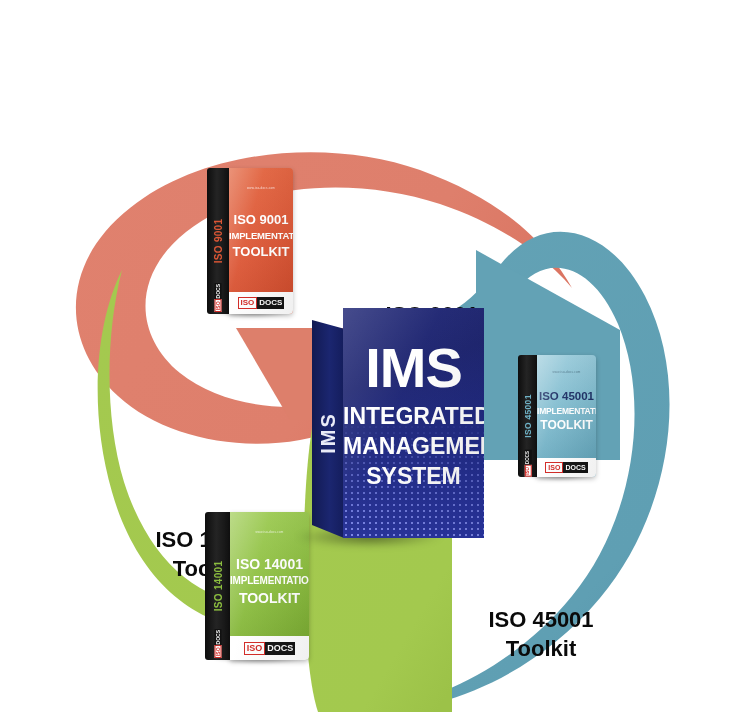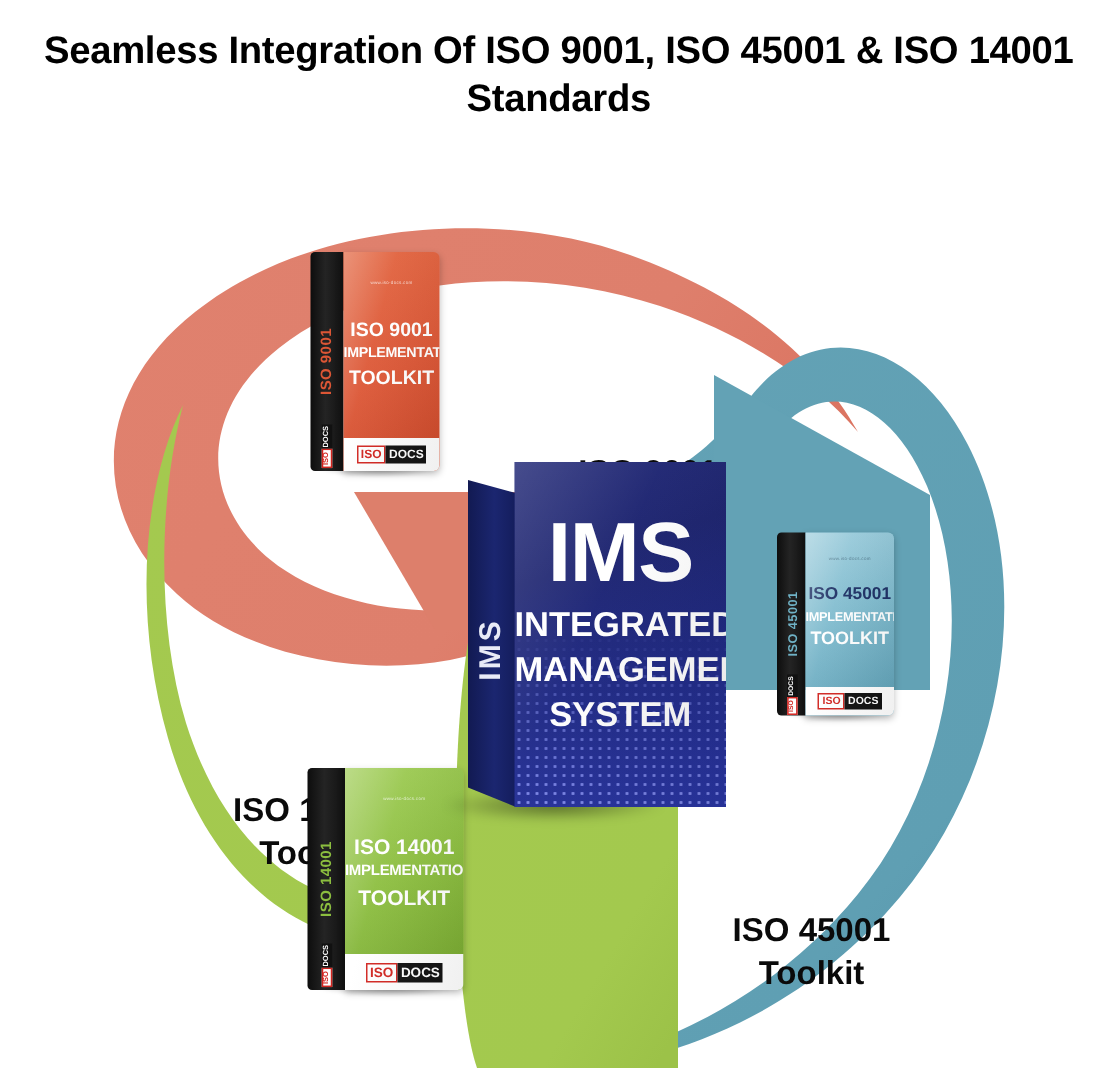--- a/index.html
+++ b/index.html
@@ -170,21 +170,20 @@
   }
   #ims-box .s1{top:96px;}
   #ims-box .s2{top:126px;}
   #ims-box .s3{top:156px;}
 </style>
 </head>
 <body>
 
 <div id="stage">
 
-  <div class="title">Seamless Integration Of ISO 9001, ISO 45001 &amp; ISO 14001 Standards</div>
 
   <div class="diagram">
 
     <svg class="swoosh-svg" viewBox="0 0 745 620" preserveAspectRatio="none">
       <defs>
         <linearGradient id="gSalmon" x1="0" y1="0" x2="1" y2="0.4">
           <stop offset="0%" stop-color="#E0816E"></stop>
           <stop offset="70%" stop-color="#DE7F6C"></stop>
           <stop offset="100%" stop-color="#DB7461"></stop>
         </linearGradient>

